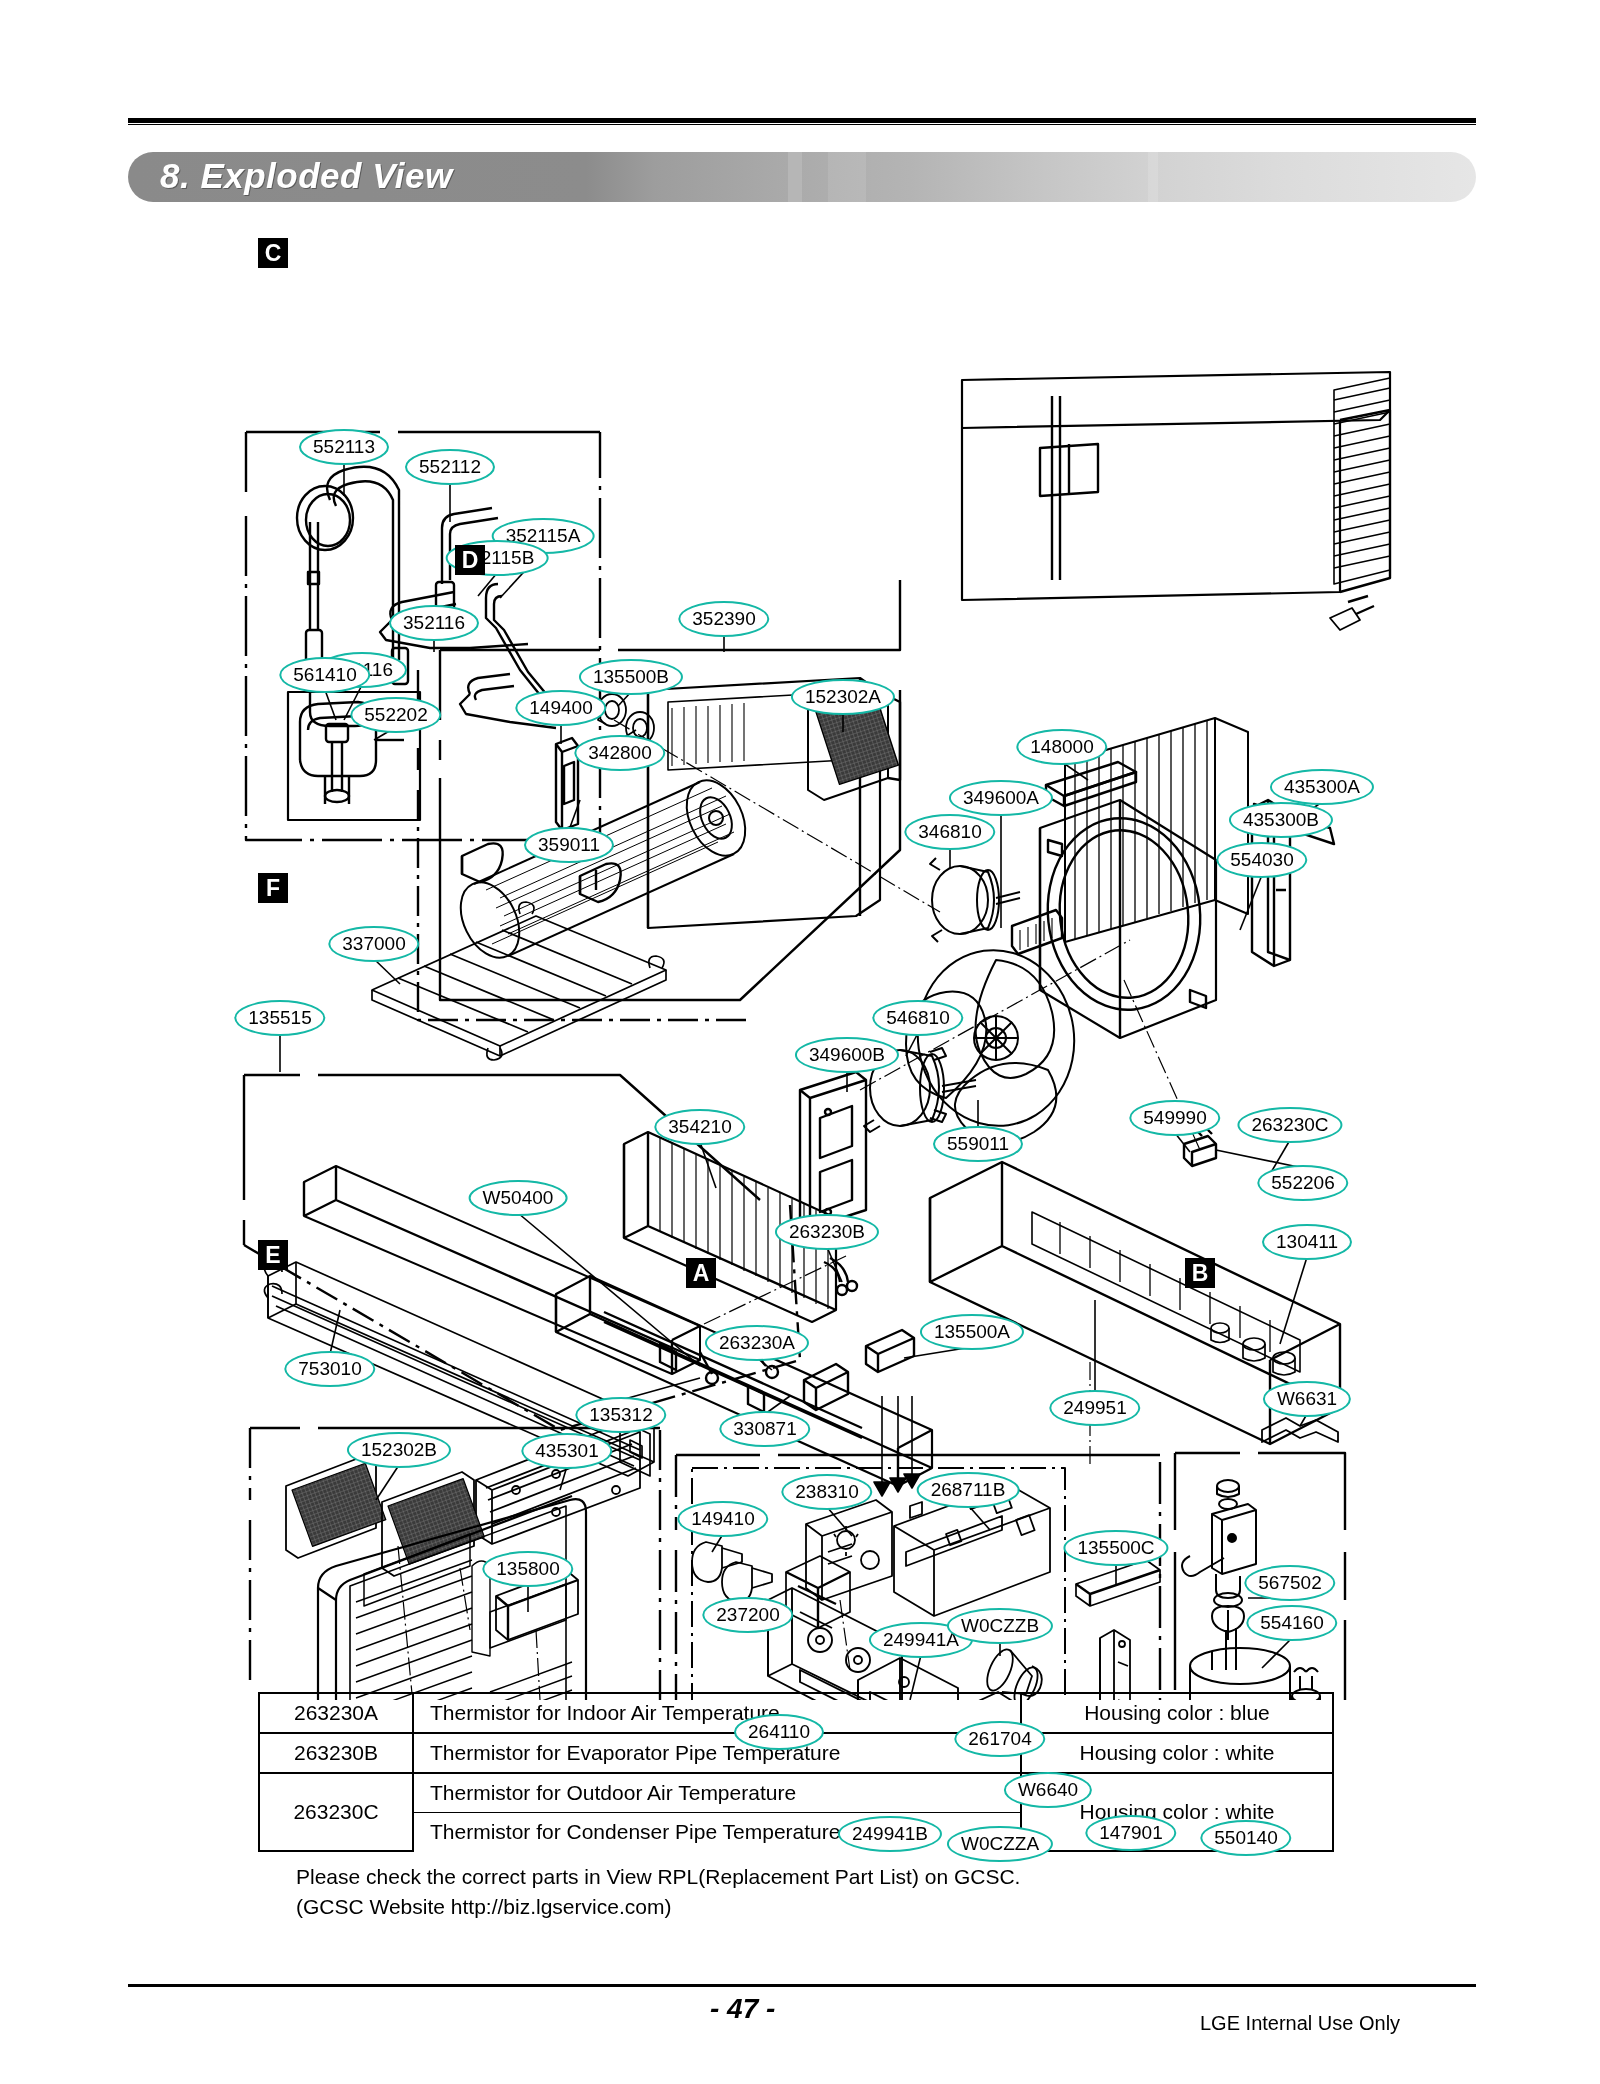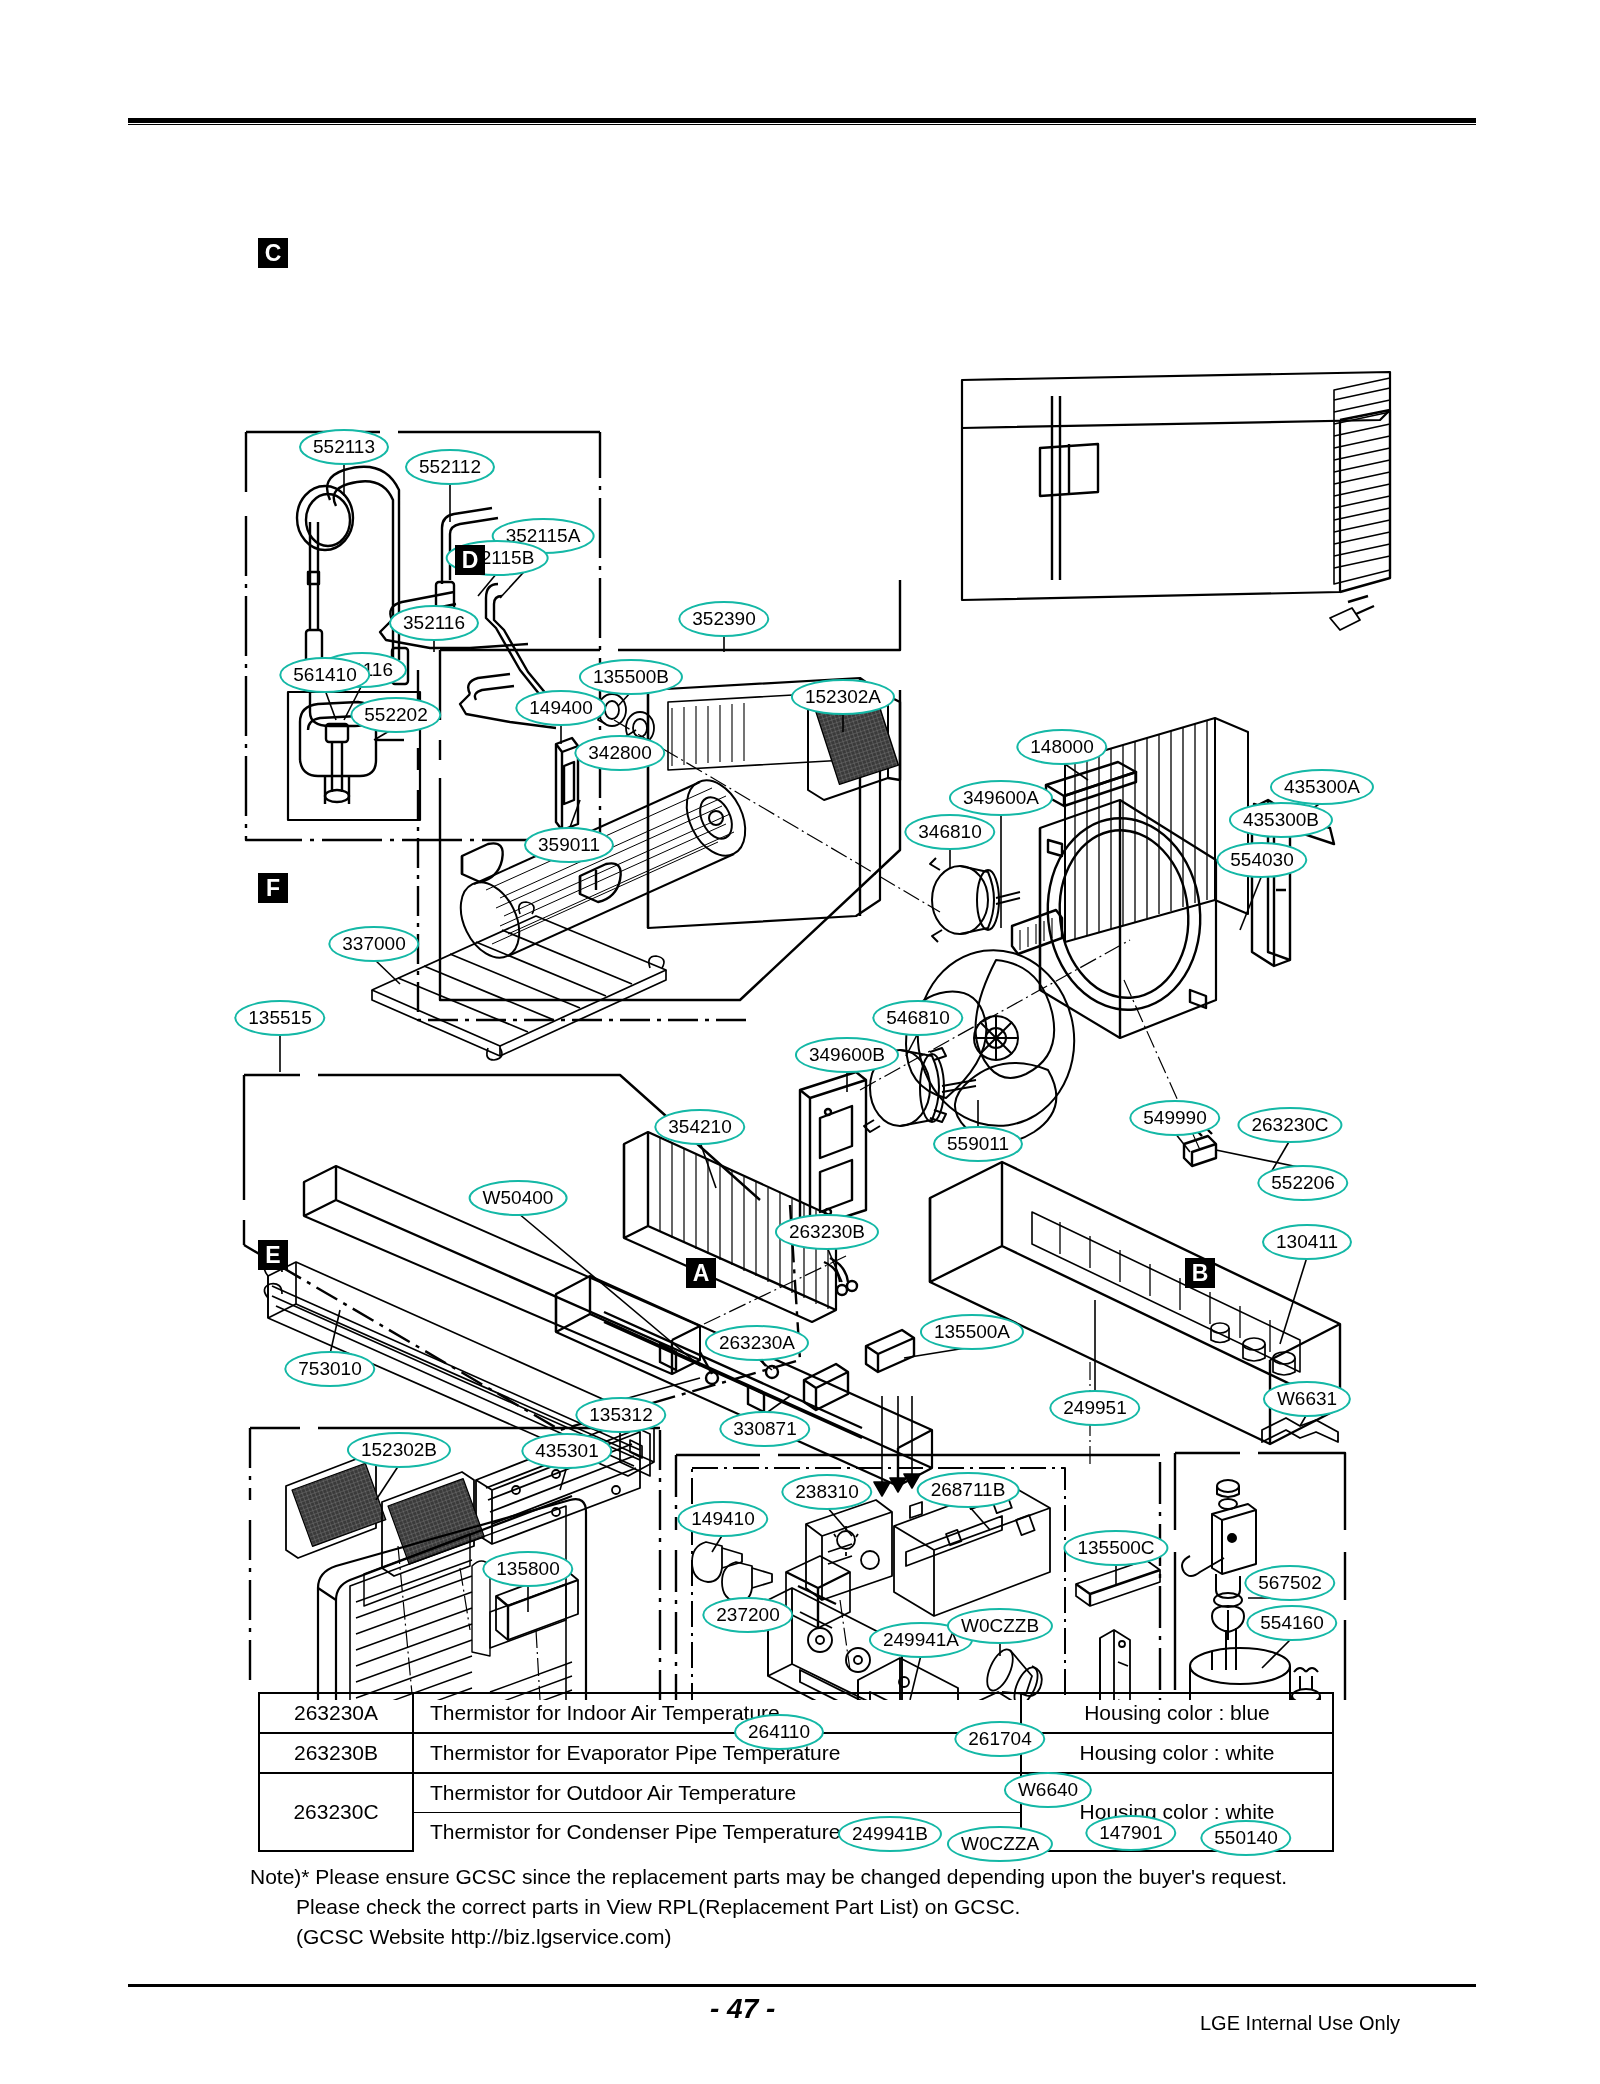--- a/index.html
+++ b/index.html
@@ -197,20 +197,26 @@
     white-space: nowrap;
   }
 </style>
 </head>
 <body>
 
 <div id="page">
 
   <div class="rule-top"></div>
 
+  <div id="title-banner">
+    <div class="streak" style="left:660px;width:14px;"></div>
+    <div class="streak" style="left:700px;width:38px;background:rgba(255,255,255,0.10);"></div>
+    <div class="streak" style="left:1020px;width:10px;"></div>
+    <div id="title-text">8. Exploded View</div>
+  </div>
 
   <div id="diagram">
     <svg width="1600" height="1500" viewBox="0 0 1600 1500" xmlns="http://www.w3.org/2000/svg">
       <defs>
         <pattern id="fins" width="6" height="6" patternUnits="userSpaceOnUse" patternTransform="rotate(-20)">
           <line x1="0" y1="0" x2="0" y2="6" stroke="#000" stroke-width="1.1"></line>
         </pattern>
         <pattern id="finsV" width="5" height="5" patternUnits="userSpaceOnUse">
           <line x1="0" y1="0" x2="0" y2="5" stroke="#000" stroke-width="1"></line>
         </pattern>
@@ -849,21 +855,20 @@
         <td class="subrow">Thermistor for Outdoor Air Temperature</td>
         <td class="housing" rowspan="2">Housing color : white</td>
       </tr>
       <tr>
         <td class="subrow last">Thermistor for Condenser Pipe Temperature</td>
       </tr>
     </tbody>
   </table>
 
   <div id="note">
-    <div class="n-line">Note)* Please ensure GCSC since the replacement parts may be changed depending upon the buyer's request.</div>
     <div class="n-line n-indent">Please check  the correct parts in View RPL(Replacement Part List) on GCSC.</div>
     <div class="n-line n-indent">(GCSC Website  http://biz.lgservice.com)</div>
   </div>
 
   <div class="rule-bottom"></div>
   <div id="page-number">- 47 -</div>
   <div id="footer-right">LGE Internal Use Only</div>
 
 </div>
 

